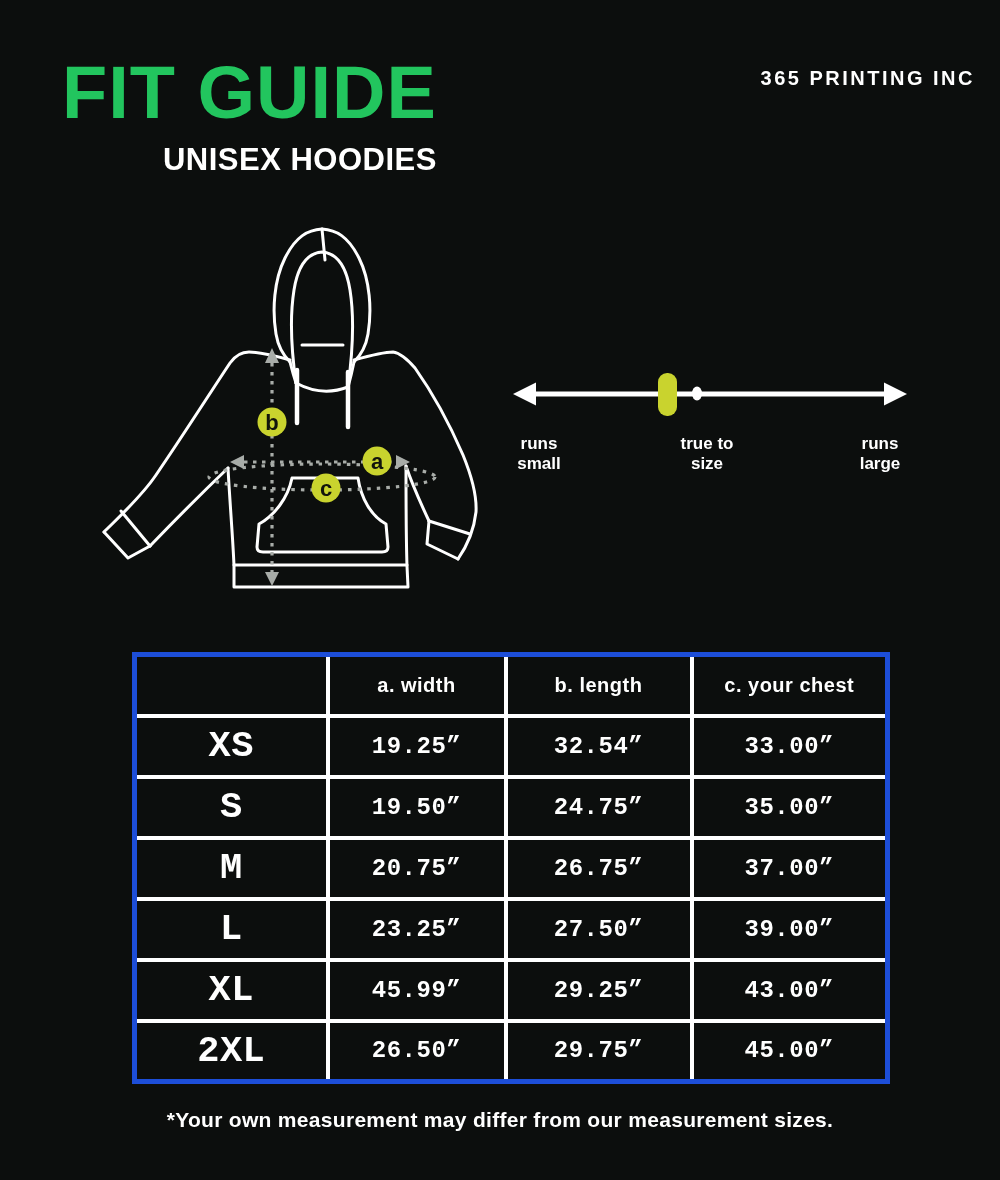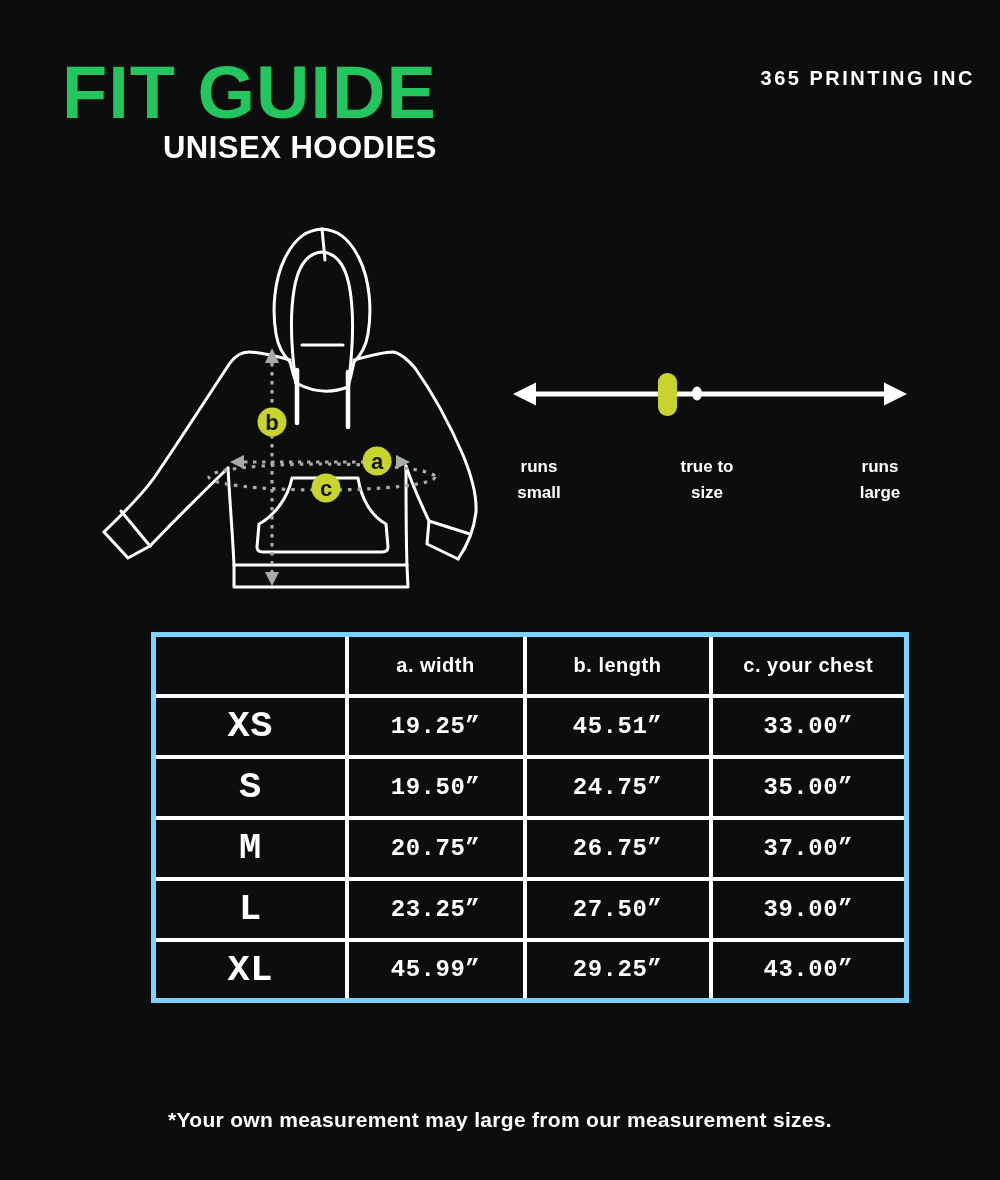--- a/index.html
+++ b/index.html
@@ -2,32 +2,32 @@
 <html><head>
 <meta charset="utf-8">
 <style>
   html,body{margin:0;padding:0;background:#0c0e0d;}
   .page{position:relative;width:1000px;height:1180px;background:#0c0e0d;overflow:hidden;
         font-family:"Liberation Sans",sans-serif;font-weight:bold;color:#ffffff;}
   
   .brand{position:absolute;top:27px;right:25px;font-size:20px;letter-spacing:2.5px;white-space:nowrap;margin-top:40px;}
   .title-block{position:absolute;left:62px;top:56px;display:inline-block;}
   .title-block h1{margin:0;font-size:74px;line-height:1.0;letter-spacing:1px;color:#22c55e;white-space:nowrap;}
-  .subtitle{font-size:31px;letter-spacing:0.5px;text-align:right;margin-top:0;color:#ffffff;}
+  .subtitle{font-size:31px;letter-spacing:0.5px;text-align:right;margin-top:12px;color:#ffffff;}
   
   .hoodie-svg{position:absolute;left:100px;top:220px;}
   
   .scale-svg{position:absolute;left:500px;top:370px;}
-  .scale-label{position:absolute;top:454px;font-size:17px;line-height:26px;text-align:center;white-space:pre-line;}
+  .scale-label{position:absolute;top:434px;font-size:17px;line-height:20px;text-align:center;white-space:pre-line;}
   .scale-label.left{left:489px;width:100px;}
   .scale-label.center{left:647px;width:120px;text-align:center;}
   .scale-label.right{left:830px;width:100px;}
   
-  table.size-table{position:absolute;left:132px;top:632px;border-collapse:collapse;table-layout:fixed;
-        border:5px solid #7dd3fc;margin-left:19px;}
+  table.size-table{position:absolute;left:132px;top:652px;border-collapse:collapse;table-layout:fixed;
+        border:5px solid #1d4ed8;}
   .size-table th,.size-table td{border:4px solid #ffffff;text-align:center;vertical-align:middle;padding:0;}
   .size-table thead tr{height:61px;}
   .size-table tbody tr{height:61px;font-family:Liberation Mono, monospace;}
   .size-table thead th{font-size:20px;letter-spacing:0.5px;}
   .size-table tbody th{font-size:37px;letter-spacing:0.5px;}
   .size-table td{font-size:24px;letter-spacing:0.5px;}
   
   .footnote{position:absolute;left:0;right:0;top:1108px;text-align:center;font-size:21px;letter-spacing:0.3px;}
 </style>
 </head>
@@ -127,21 +127,21 @@
         <th></th>
         <th>a. width</th>
         <th>b. length</th>
         <th>c. your chest</th>
       </tr>
     </thead>
     <tbody>
       <tr>
         <th>XS</th>
         <td>19.25”</td>
-        <td>45.51”</td>
+        <td>32.54”</td>
         <td>33.00”</td>
       </tr>
       <tr>
         <th>S</th>
         <td>19.50”</td>
         <td>24.75”</td>
         <td>35.00”</td>
       </tr>
       <tr>
         <th>M</th>
@@ -154,18 +154,24 @@
         <td>23.25”</td>
         <td>27.50”</td>
         <td>39.00”</td>
       </tr>
       <tr>
         <th>XL</th>
         <td>45.99”</td>
         <td>29.25”</td>
         <td>43.00”</td>
       </tr>
+      <tr>
+        <th>2XL</th>
+        <td>26.50”</td>
+        <td>29.75”</td>
+        <td>45.00”</td>
+      </tr>
     </tbody>
   </table>
 
-  <div class="footnote">*Your own measurement may large from our measurement sizes.</div>
+  <div class="footnote">*Your own measurement may differ from our measurement sizes.</div>
 
 </div>
 
 </body></html>

